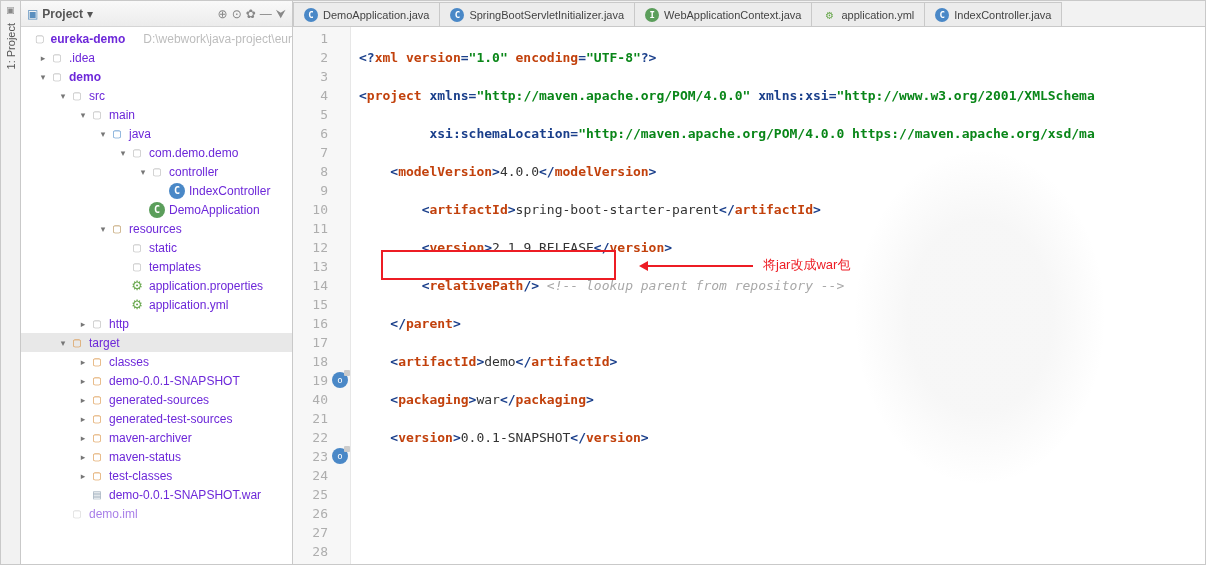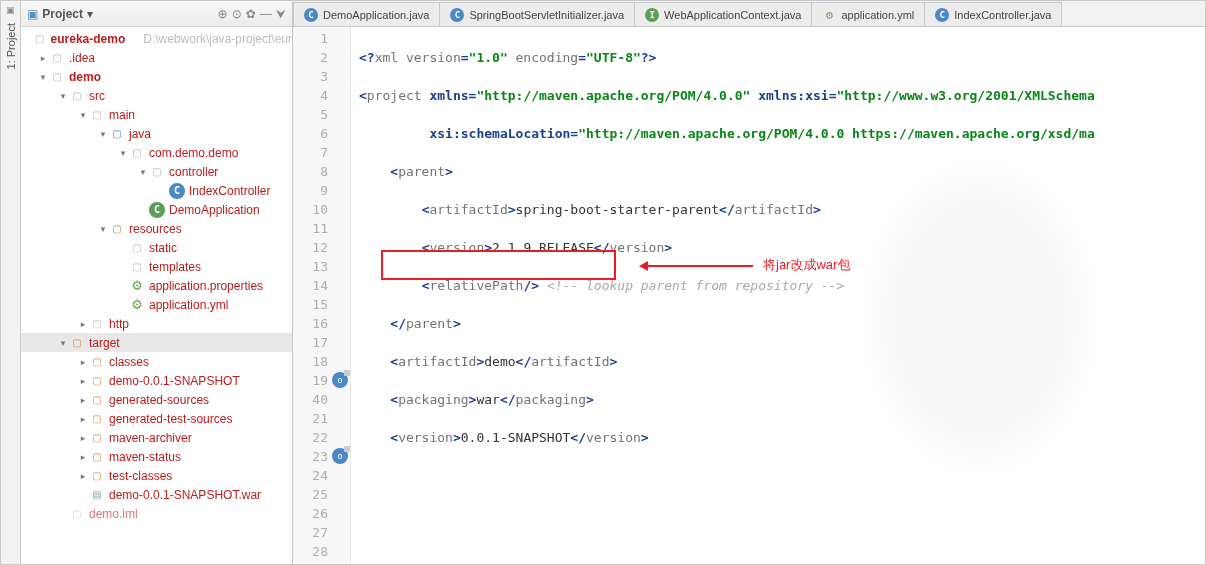--- a/index.html
+++ b/index.html
@@ -22,42 +22,42 @@
   .arrow.none{visibility:hidden}
   .nico{width:16px;height:16px;margin-right:4px;display:flex;align-items:center;justify-content:center;font-size:10px;border-radius:2px}
   .nico.folder{background:none;color:#b6b6b6}
   .nico.folder.tgt{color:#d98e3a}
   .nico.folder.blue{color:#4a88c7}
   .nico.folder.res{color:#b38b4d}
   .nico.java{background:#4a88c7;color:#fff;border-radius:50%;font-weight:bold;font-family:monospace}
   .nico.yml{color:#6aa84f;font-size:13px}
   .nico.prop{color:#6aa84f;font-size:13px}
   .nico.war{color:#95a5b5}
-  .nlabel{color:#b91c1c}
+  .nlabel{color:#6d28d9}
   .nlabel.bold{font-weight:bold}
   .npath{color:#bdbdbd;margin-left:18px}
   .node.sel{background:#e8e8e8}
   
   .editor{flex:1;display:flex;flex-direction:column;min-width:0}
   .tabs{height:26px;background:#f2f2f2;border-bottom:1px solid #c9c9c9;display:flex;align-items:flex-end;overflow:hidden}
   .tab{height:24px;display:flex;align-items:center;padding:0 10px;gap:5px;border:1px solid #c9c9c9;border-bottom:none;background:#ececec;margin-right:-1px;font-size:11px;color:#444;cursor:pointer;white-space:nowrap}
   .tab .tico{width:14px;height:14px;border-radius:50%;display:flex;align-items:center;justify-content:center;font-size:9px;font-weight:bold;font-family:monospace}
   .tico.c{background:#4a88c7;color:#fff}
   .tico.i{background:#5b9e5b;color:#fff}
   .tico.y{background:none;color:#6aa84f;font-size:12px}
   .code-wrap{flex:1;display:flex;min-height:0;position:relative;background:#fff}
   .bgface{position:absolute;right:0;top:40px;width:500px;height:500px;opacity:0.06;pointer-events:none;
      background:radial-gradient(ellipse 180px 240px at 55% 50%, #777 0%, #777 40%, transparent 70%)}
   .gutter{width:58px;background:#f7f7f7;border-right:1px solid #e7e7e7;text-align:right;padding:2px 22px 2px 0;color:#aeaeae;font-family:Consolas,monospace;font-size:13px;line-height:19px;position:relative;user-select:none}
   .gutter .gl{height:19px}
   .gmark{position:absolute;right:2px;width:16px;height:16px;border-radius:50%;background:#4a88c7;color:#fff;font-size:9px;display:flex;align-items:center;justify-content:center}
   .gmark::after{content:"";position:absolute;right:-2px;top:-2px;width:6px;height:6px;background:#ccc;border-radius:1px}
   .code{flex:1;font-family:Consolas,monospace;font-size:13px;line-height:19px;padding:2px 0 2px 8px;white-space:pre;position:relative;overflow:hidden}
   .ln{height:19px}
-  .t-tag{color:#737373;font-weight:normal}
+  .t-tag{color:#c2410c;font-weight:bold}
   .t-attr{color:#1a3f8b;font-weight:bold}
   .t-str{color:#098618;font-weight:bold}
   .t-txt{color:#333}
   .t-cmt{color:#a8a8a8;font-style:italic}
   .t-ang{color:#1a3f8b;font-weight:bold}
   .redbox{position:absolute;border:2px solid #ed1c24;pointer-events:none}
   .redarrow{position:absolute;height:2px;background:#ed1c24;pointer-events:none}
   .redarrow::before{content:"";position:absolute;left:-9px;top:-4px;border:5px solid transparent;border-right:9px solid #ed1c24}
   .redtext{position:absolute;color:#ed1c24;font-family:"Microsoft YaHei",Arial;font-size:13px}
 </style>
@@ -272,21 +272,21 @@
           <div class="gl">26</div>
           <div class="gl">27</div>
         <div class="gl">28</div>
         <div class="gmark" style="top:345px">o</div>
         <div class="gmark" style="top:421px">o</div>
       </div>
       <div class="code">
 <div class="ln"><span class="t-ang">&lt;?</span><span class="t-tag">xml version</span><span class="t-ang">=</span><span class="t-str">"1.0"</span><span class="t-tag"> encoding</span><span class="t-ang">=</span><span class="t-str">"UTF-8"</span><span class="t-ang">?&gt;</span></div>
 <div class="ln"><span class="t-ang">&lt;</span><span class="t-tag">project </span><span class="t-attr">xmlns</span><span class="t-ang">=</span><span class="t-str">"http://maven.apache.org/POM/4.0.0"</span><span class="t-attr"> xmlns:</span><span class="t-attr">xsi</span><span class="t-ang">=</span><span class="t-str">"http://www.w3.org/2001/XMLSchema</span></div>
 <div class="ln">         <span class="t-attr">xsi</span><span class="t-ang">:</span><span class="t-attr">schemaLocation</span><span class="t-ang">=</span><span class="t-str">"http://maven.apache.org/POM/4.0.0 https://maven.apache.org/xsd/ma</span></div>
-<div class="ln">    <span class="t-ang">&lt;</span><span class="t-tag">parent</span><span class="t-ang">&gt;</span></div>
+<div class="ln">    <span class="t-ang">&lt;</span><span class="t-tag">modelVersion</span><span class="t-ang">&gt;</span><span class="t-txt">4.0.0</span><span class="t-ang">&lt;/</span><span class="t-tag">modelVersion</span><span class="t-ang">&gt;</span></div>
 <div class="ln">        <span class="t-ang">&lt;</span><span class="t-tag">artifactId</span><span class="t-ang">&gt;</span><span class="t-txt">spring-boot-starter-parent</span><span class="t-ang">&lt;/</span><span class="t-tag">artifactId</span><span class="t-ang">&gt;</span></div>
 <div class="ln">        <span class="t-ang">&lt;</span><span class="t-tag">version</span><span class="t-ang">&gt;</span><span class="t-txt">2.1.9.RELEASE</span><span class="t-ang">&lt;/</span><span class="t-tag">version</span><span class="t-ang">&gt;</span></div>
 <div class="ln">        <span class="t-ang">&lt;</span><span class="t-tag">relativePath</span><span class="t-ang">/&gt; </span><span class="t-cmt">&lt;!-- lookup parent from repository --&gt;</span></div>
 <div class="ln">    <span class="t-ang">&lt;/</span><span class="t-tag">parent</span><span class="t-ang">&gt;</span></div>
 <div class="ln">    <span class="t-ang">&lt;</span><span class="t-tag">artifactId</span><span class="t-ang">&gt;</span><span class="t-txt">demo</span><span class="t-ang">&lt;/</span><span class="t-tag">artifactId</span><span class="t-ang">&gt;</span></div>
 <div class="ln">    <span class="t-ang">&lt;</span><span class="t-tag">packaging</span><span class="t-ang">&gt;</span><span class="t-txt">war</span><span class="t-ang">&lt;/</span><span class="t-tag">packaging</span><span class="t-ang">&gt;</span></div>
 <div class="ln">    <span class="t-ang">&lt;</span><span class="t-tag">version</span><span class="t-ang">&gt;</span><span class="t-txt">0.0.1-SNAPSHOT</span><span class="t-ang">&lt;/</span><span class="t-tag">version</span><span class="t-ang">&gt;</span></div>
 
 
 

